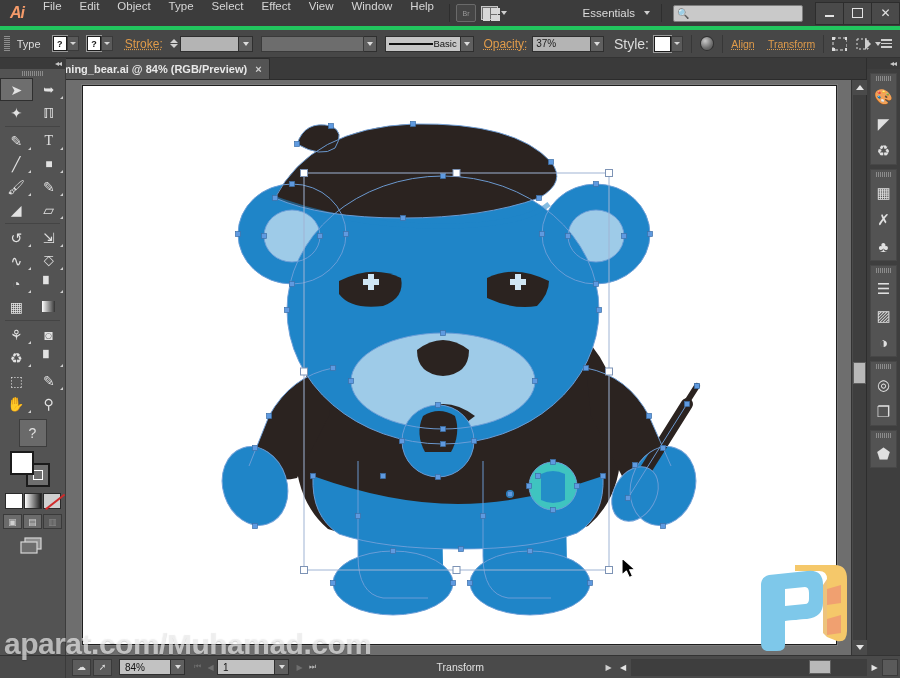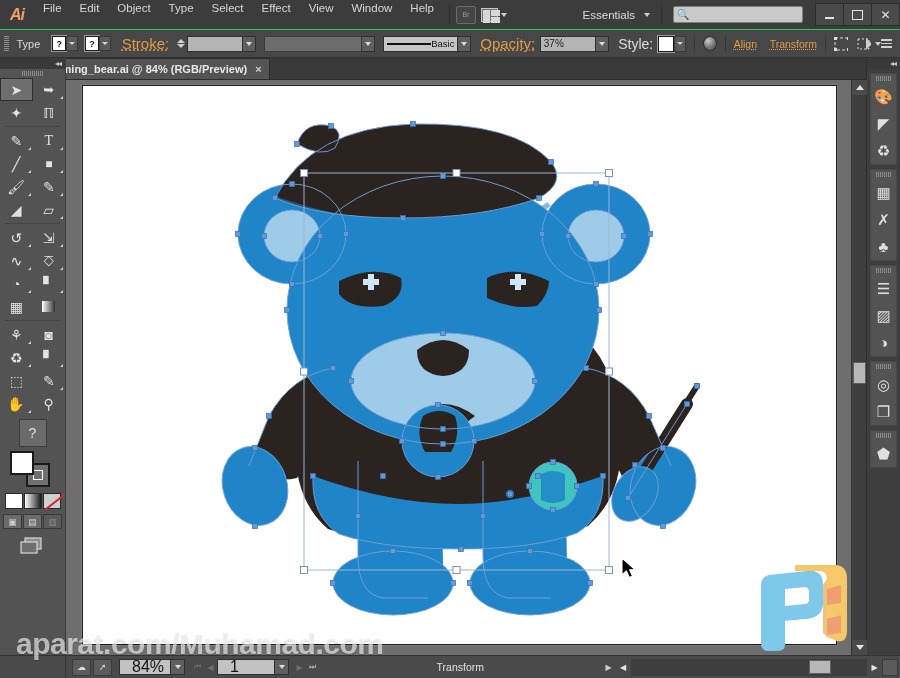--- a/index.html
+++ b/index.html
@@ -10,21 +10,21 @@
     color:#d0d0d0;
     font-size:11px;
     -webkit-font-smoothing:antialiased;
   }
   #app { position:relative; width:900px; height:678px; }
 
   
   .menubar {
     position:absolute; left:0; top:0; width:900px; height:30px;
     background:#3c3c3c;
-    border-bottom:1px solid #22c55e;
+    border-bottom:4px solid #22c55e;
     display:flex; align-items:center;
   }
   .ai-logo {
     width:34px; height:30px; display:flex; align-items:center; justify-content:center;
     color:#f59b6a; font-weight:bold; font-size:16px; font-style:italic;
     letter-spacing:-1px;
   }
   .menu-item {
     padding:0 9px; height:44px; line-height:30px; color:#d6d6d6; font-size:11.5px;
     cursor:default;
@@ -74,21 +74,21 @@
     position:absolute; left:0; top:30px; width:900px; height:28px;
     background:#474747; border-bottom:1px solid #333;
     display:flex; align-items:center; padding-left:4px;
   }
   .gripper {
     width:6px; height:16px;
     background:repeating-linear-gradient(to bottom,#8d8d8d 0 1px,transparent 1px 2px);
     margin-right:7px;
   }
   .cb-label { color:#dcdcdc; font-size:11px; margin-right:12px; }
-  .cb-orange { color:#e09b4a; font-size:15px; text-decoration:underline; text-decoration-style:dotted; }
+  .cb-orange { color:#e09b4a; font-size:12px; text-decoration:underline; text-decoration-style:dotted; }
   .sw-box {
     width:15px;height:15px;border:1px solid #1c1c1c;background:#fff;
     display:flex;align-items:center;justify-content:center;
     font-size:9px;font-weight:bold;color:#111;
     box-shadow:0 0 0 1px #9a9a9a;
   }
   .mini-caret {
     width:13px;height:15px;background:#5a5a5a;border:1px solid #3a3a3a;
     display:flex;align-items:center;justify-content:center;
   }
@@ -255,32 +255,32 @@
     display:flex; align-items:center;
   }
   .sb-sec { display:flex; align-items:center; height:23px; }
   .sb-iconbtn {
     width:19px;height:17px;background:#5c5c5c;border:1px solid #3a3a3a;
     display:flex;align-items:center;justify-content:center;margin-right:2px;
     font-size:9px;color:#ddd;
   }
   .sb-field {
     height:16px;background:#c2c2c2;border:1px solid #2f2f2f;
-    display:flex;align-items:center;padding:0 12px;color:#141414;font-size:16px;
+    display:flex;align-items:center;padding:0 5px;color:#141414;font-size:10px;
   }
   .navbtn {
     width:13px;height:16px;display:flex;align-items:center;justify-content:center;
     color:#b9b9b9;font-size:8px;
   }
   .navbtn.dis { color:#6e6e6e; }
   .status-txt { flex:1; text-align:center; color:#e0e0e0; font-size:10.5px; }
 
   
   .watermark {
-    position:absolute; left:16px; bottom:17px;
+    position:absolute; left:4px; bottom:17px;
     font-size:30px; font-weight:bold; color:rgba(255,255,255,0.62);
     letter-spacing:-0.5px; pointer-events:none; z-index:30;
     font-family:"Liberation Sans",sans-serif;
     text-shadow:0 1px 1px rgba(0,0,0,0.18);
   }
   .aparat-logo {
     position:absolute; right:47px; bottom:23px; width:104px; height:96px;
     z-index:25; pointer-events:none;
   }
 </style>

